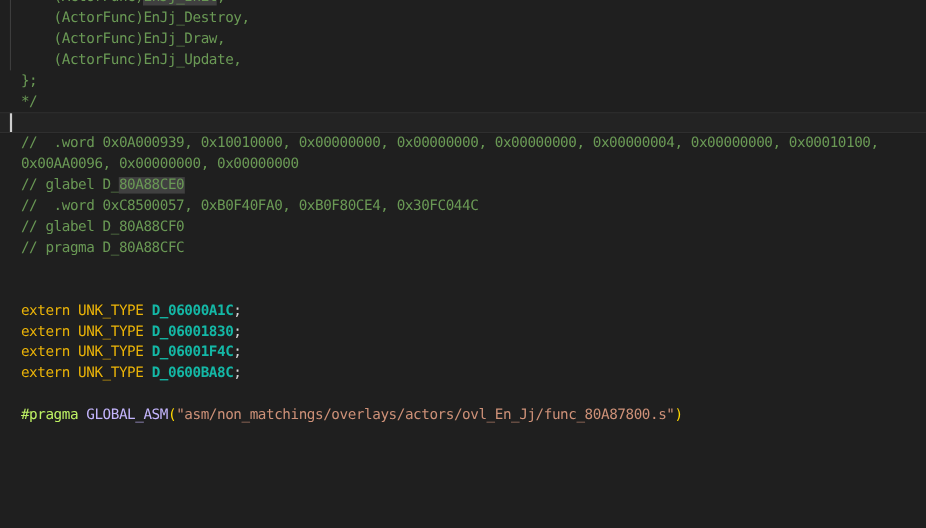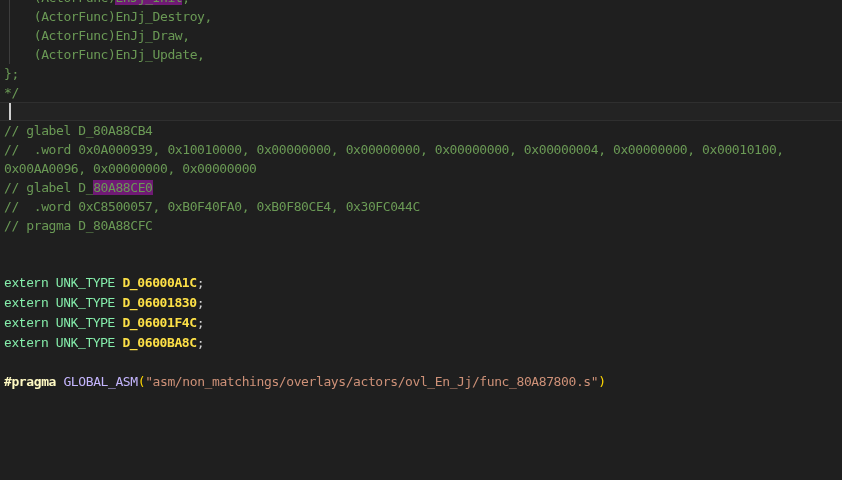--- a/index.html
+++ b/index.html
@@ -8,62 +8,62 @@
     background:#1f1f1f;
     font-family:"DejaVu Sans Mono","Liberation Mono",monospace;
   }
   .editor {
     position:relative; width:842px; height:480px; overflow:hidden;
     font-size:13px; line-height:19px; letter-spacing:-0.4px;
     color:#d4d4d4;
   }
   .lines { position:relative; margin-top:-12px; }
   .line {
-    position:relative; min-height:19px; padding-left:4px;
+    position:relative; min-height:19px; padding-left:19px;
     white-space:pre-wrap; overflow-wrap:normal;
   }
   .line.current {
     background:#232323;
     box-shadow: inset 0 1px 0 #2f2f2f, inset 0 -1px 0 #2f2f2f;
   }
   .cursor {
     position:absolute; left:9px; top:1px; width:2px; height:17px;
     background:#cfcfcf;
   }
   .indent-guide {
     position:absolute; left:9px; top:0; width:1px; height:64px;
     background:#3d3d3d; z-index:2;
   }
   .tok-comment { color:#6A9955; }
-  .tok-keyword { color:#86efac;font-family:Liberation Mono, monospace; }
-  .tok-global  { color:#fde047; font-weight:bold; }
+  .tok-keyword { color:#eab308; }
+  .tok-global  { color:#14b8a6; font-weight:bold; }
   .tok-punct   { color:#D4D4D4; }
-  .tok-preproc { color:#fef9c3;font-weight:bold; }
+  .tok-preproc { color:#bef264; }
   .tok-func    { color:#c4b5fd; }
   .tok-bracket { color:#FFD700; }
   .tok-string  { color:#CE9178; }
-  .hl { background:#701a75; }
+  .hl { background:#404040; }
 </style>
 </head>
 <body>
 
 <div class="editor">
   <div class="indent-guide"></div>
   <div class="lines">
       <div class="line"><span class="tok-comment">    (ActorFunc)</span><span class="tok-comment hl">EnJj_Init</span><span class="tok-comment">,</span></div>
       <div class="line"><span class="tok-comment">    (ActorFunc)EnJj_Destroy,</span></div>
       <div class="line"><span class="tok-comment">    (ActorFunc)EnJj_Draw,</span></div>
       <div class="line"><span class="tok-comment">    (ActorFunc)EnJj_Update,</span></div>
       <div class="line"><span class="tok-comment">};</span></div>
       <div class="line"><span class="tok-comment">*/</span></div>
       <div class="line current"><span class="cursor"></span></div>
-      <div class="line"><span class="tok-comment">// glabel D_80A88CB4</span></div>
       <div class="line"><span class="tok-comment">//  .word 0x0A000939, 0x10010000, 0x00000000, 0x00000000, 0x00000000, 0x00000004, 0x00000000, 0x00010100, 0x00AA0096, 0x00000000, 0x00000000</span></div>
       <div class="line"><span class="tok-comment">// glabel D_</span><span class="tok-comment hl">80A88CE0</span></div>
       <div class="line"><span class="tok-comment">//  .word 0xC8500057, 0xB0F40FA0, 0xB0F80CE4, 0x30FC044C</span></div>
+      <div class="line"><span class="tok-comment">// glabel D_80A88CF0</span></div>
       <div class="line"><span class="tok-comment">// pragma D_80A88CFC</span></div>
       <div class="line"></div>
       <div class="line"></div>
       <div class="line"><span class="tok-keyword">extern </span><span class="tok-keyword">UNK_TYPE </span><span class="tok-global">D_06000A1C</span><span class="tok-punct">;</span></div>
       <div class="line"><span class="tok-keyword">extern </span><span class="tok-keyword">UNK_TYPE </span><span class="tok-global">D_06001830</span><span class="tok-punct">;</span></div>
       <div class="line"><span class="tok-keyword">extern </span><span class="tok-keyword">UNK_TYPE </span><span class="tok-global">D_06001F4C</span><span class="tok-punct">;</span></div>
       <div class="line"><span class="tok-keyword">extern </span><span class="tok-keyword">UNK_TYPE </span><span class="tok-global">D_0600BA8C</span><span class="tok-punct">;</span></div>
       <div class="line"></div>
       <div class="line"><span class="tok-preproc">#pragma </span><span class="tok-func">GLOBAL_ASM</span><span class="tok-bracket">(</span><span class="tok-string">"asm/non_matchings/overlays/actors/ovl_En_Jj/func_80A87800.s"</span><span class="tok-bracket">)</span></div>
       <div class="line"></div>

